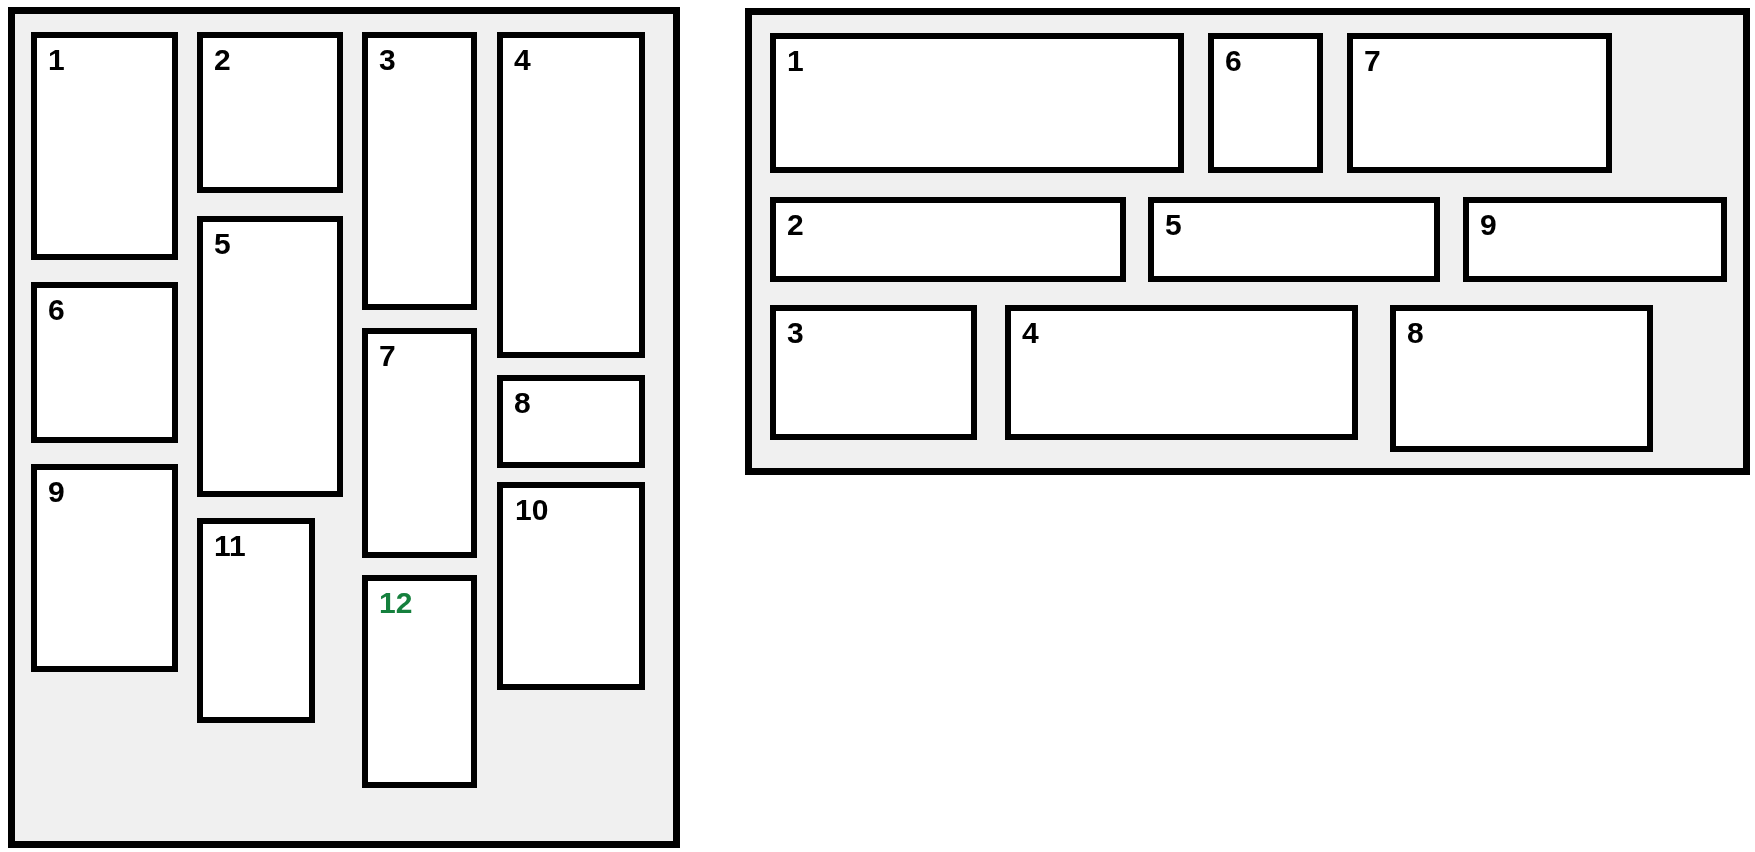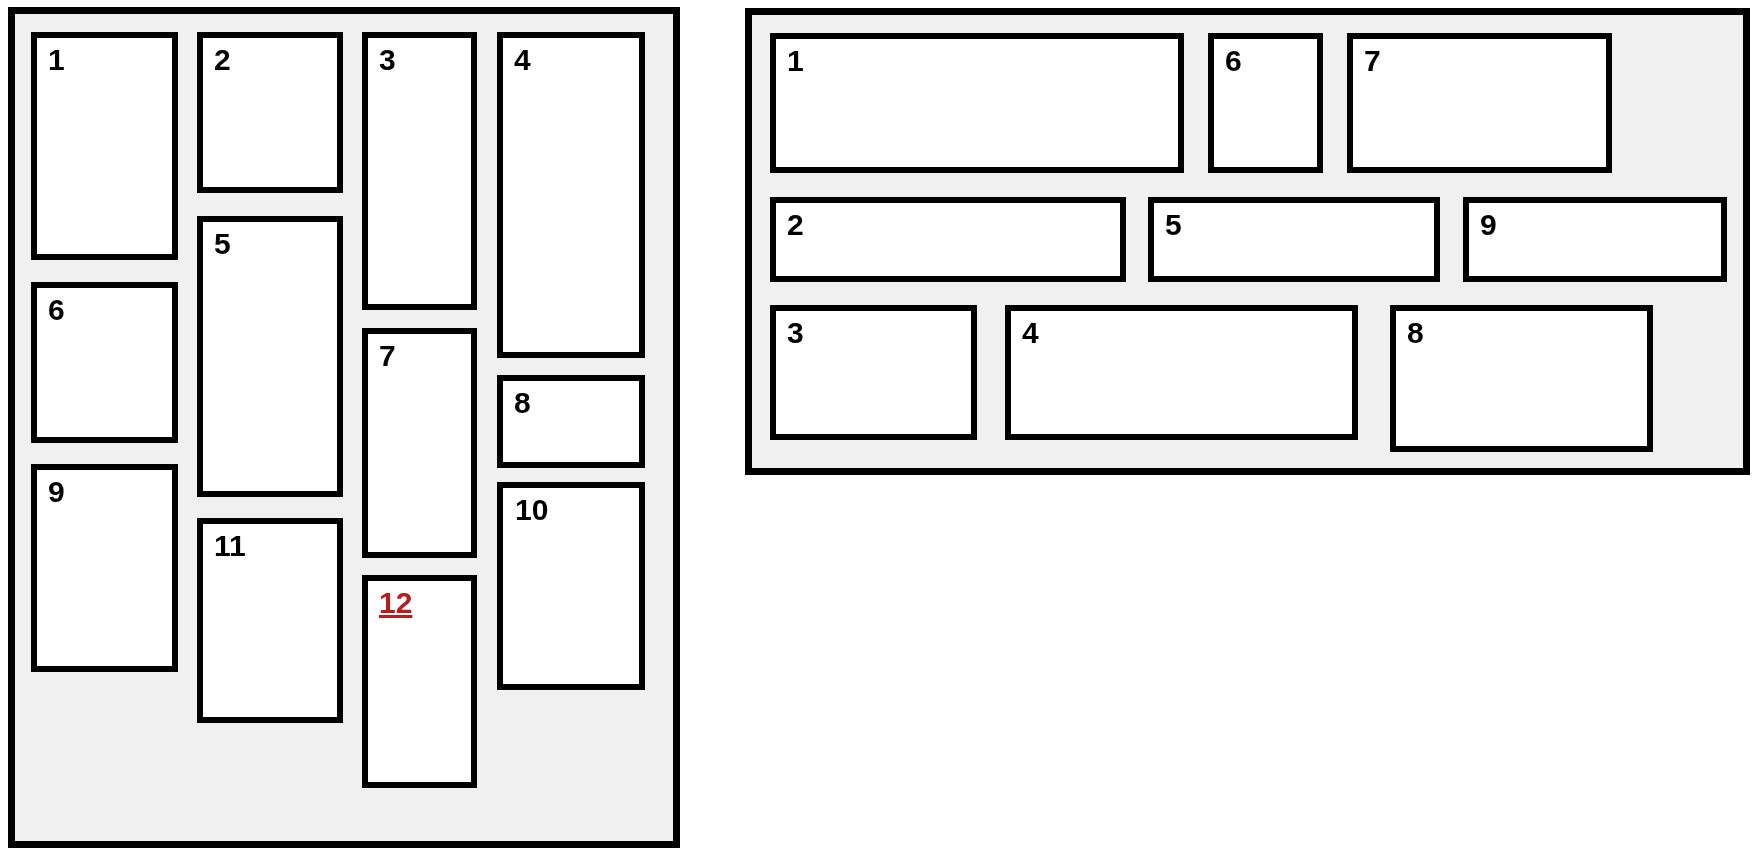--- a/index.html
+++ b/index.html
@@ -65,25 +65,25 @@
       </div>
       <div class="tile" style="left: 482px; top: 361px; width: 148px; height: 93px; background: rgb(255, 255, 255); border-color: rgb(0, 0, 0);">
         <span class="tile-label" style="color: rgb(0, 0, 0);">8</span>
       </div>
       <div class="tile" style="left: 16px; top: 450px; width: 147px; height: 208px; background: rgb(255, 255, 255); border-color: rgb(0, 0, 0);">
         <span class="tile-label" style="color: rgb(0, 0, 0);">9</span>
       </div>
       <div class="tile" style="left: 482px; top: 468px; width: 148px; height: 208px; background: rgb(255, 255, 255); border-color: rgb(0, 0, 0);">
         <span class="tile-label" style="color: rgb(0, 0, 0); padding-left: 12px;">10</span>
       </div>
-      <div class="tile" style="left: 182px; top: 504px; width: 146px; height: 205px; background: rgb(255, 255, 255); border-color: rgb(0, 0, 0);">
+      <div class="tile" style="left: 182px; top: 504px; width: 118px; height: 205px; background: rgb(255, 255, 255); border-color: rgb(0, 0, 0);">
         <span class="tile-label" style="color: rgb(0, 0, 0);">11</span>
       </div>
       <div class="tile" style="left: 347px; top: 561px; width: 115px; height: 213px; background: rgb(255, 255, 255); border-color: rgb(0, 0, 0);">
-        <span class="tile-label" style="color: #b91c1c; text-decoration: underline;">12</span>
+        <span class="tile-label" style="color: #15803d;">12</span>
       </div>
     </div>
   <div class="panel" style="left: 745px; top: 8px; width: 1005px; height: 467px; background: rgb(240, 240, 240); border-color: rgb(0, 0, 0);">
       <div class="tile" style="left: 18px; top: 18px; width: 414px; height: 140px; background: rgb(255, 255, 255); border-color: rgb(0, 0, 0);">
         <span class="tile-label" style="color: rgb(0, 0, 0);">1</span>
       </div>
       <div class="tile" style="left: 456px; top: 18px; width: 115px; height: 140px; background: rgb(255, 255, 255); border-color: rgb(0, 0, 0);">
         <span class="tile-label" style="color: rgb(0, 0, 0);">6</span>
       </div>
       <div class="tile" style="left: 595px; top: 18px; width: 265px; height: 140px; background: rgb(255, 255, 255); border-color: rgb(0, 0, 0);">

